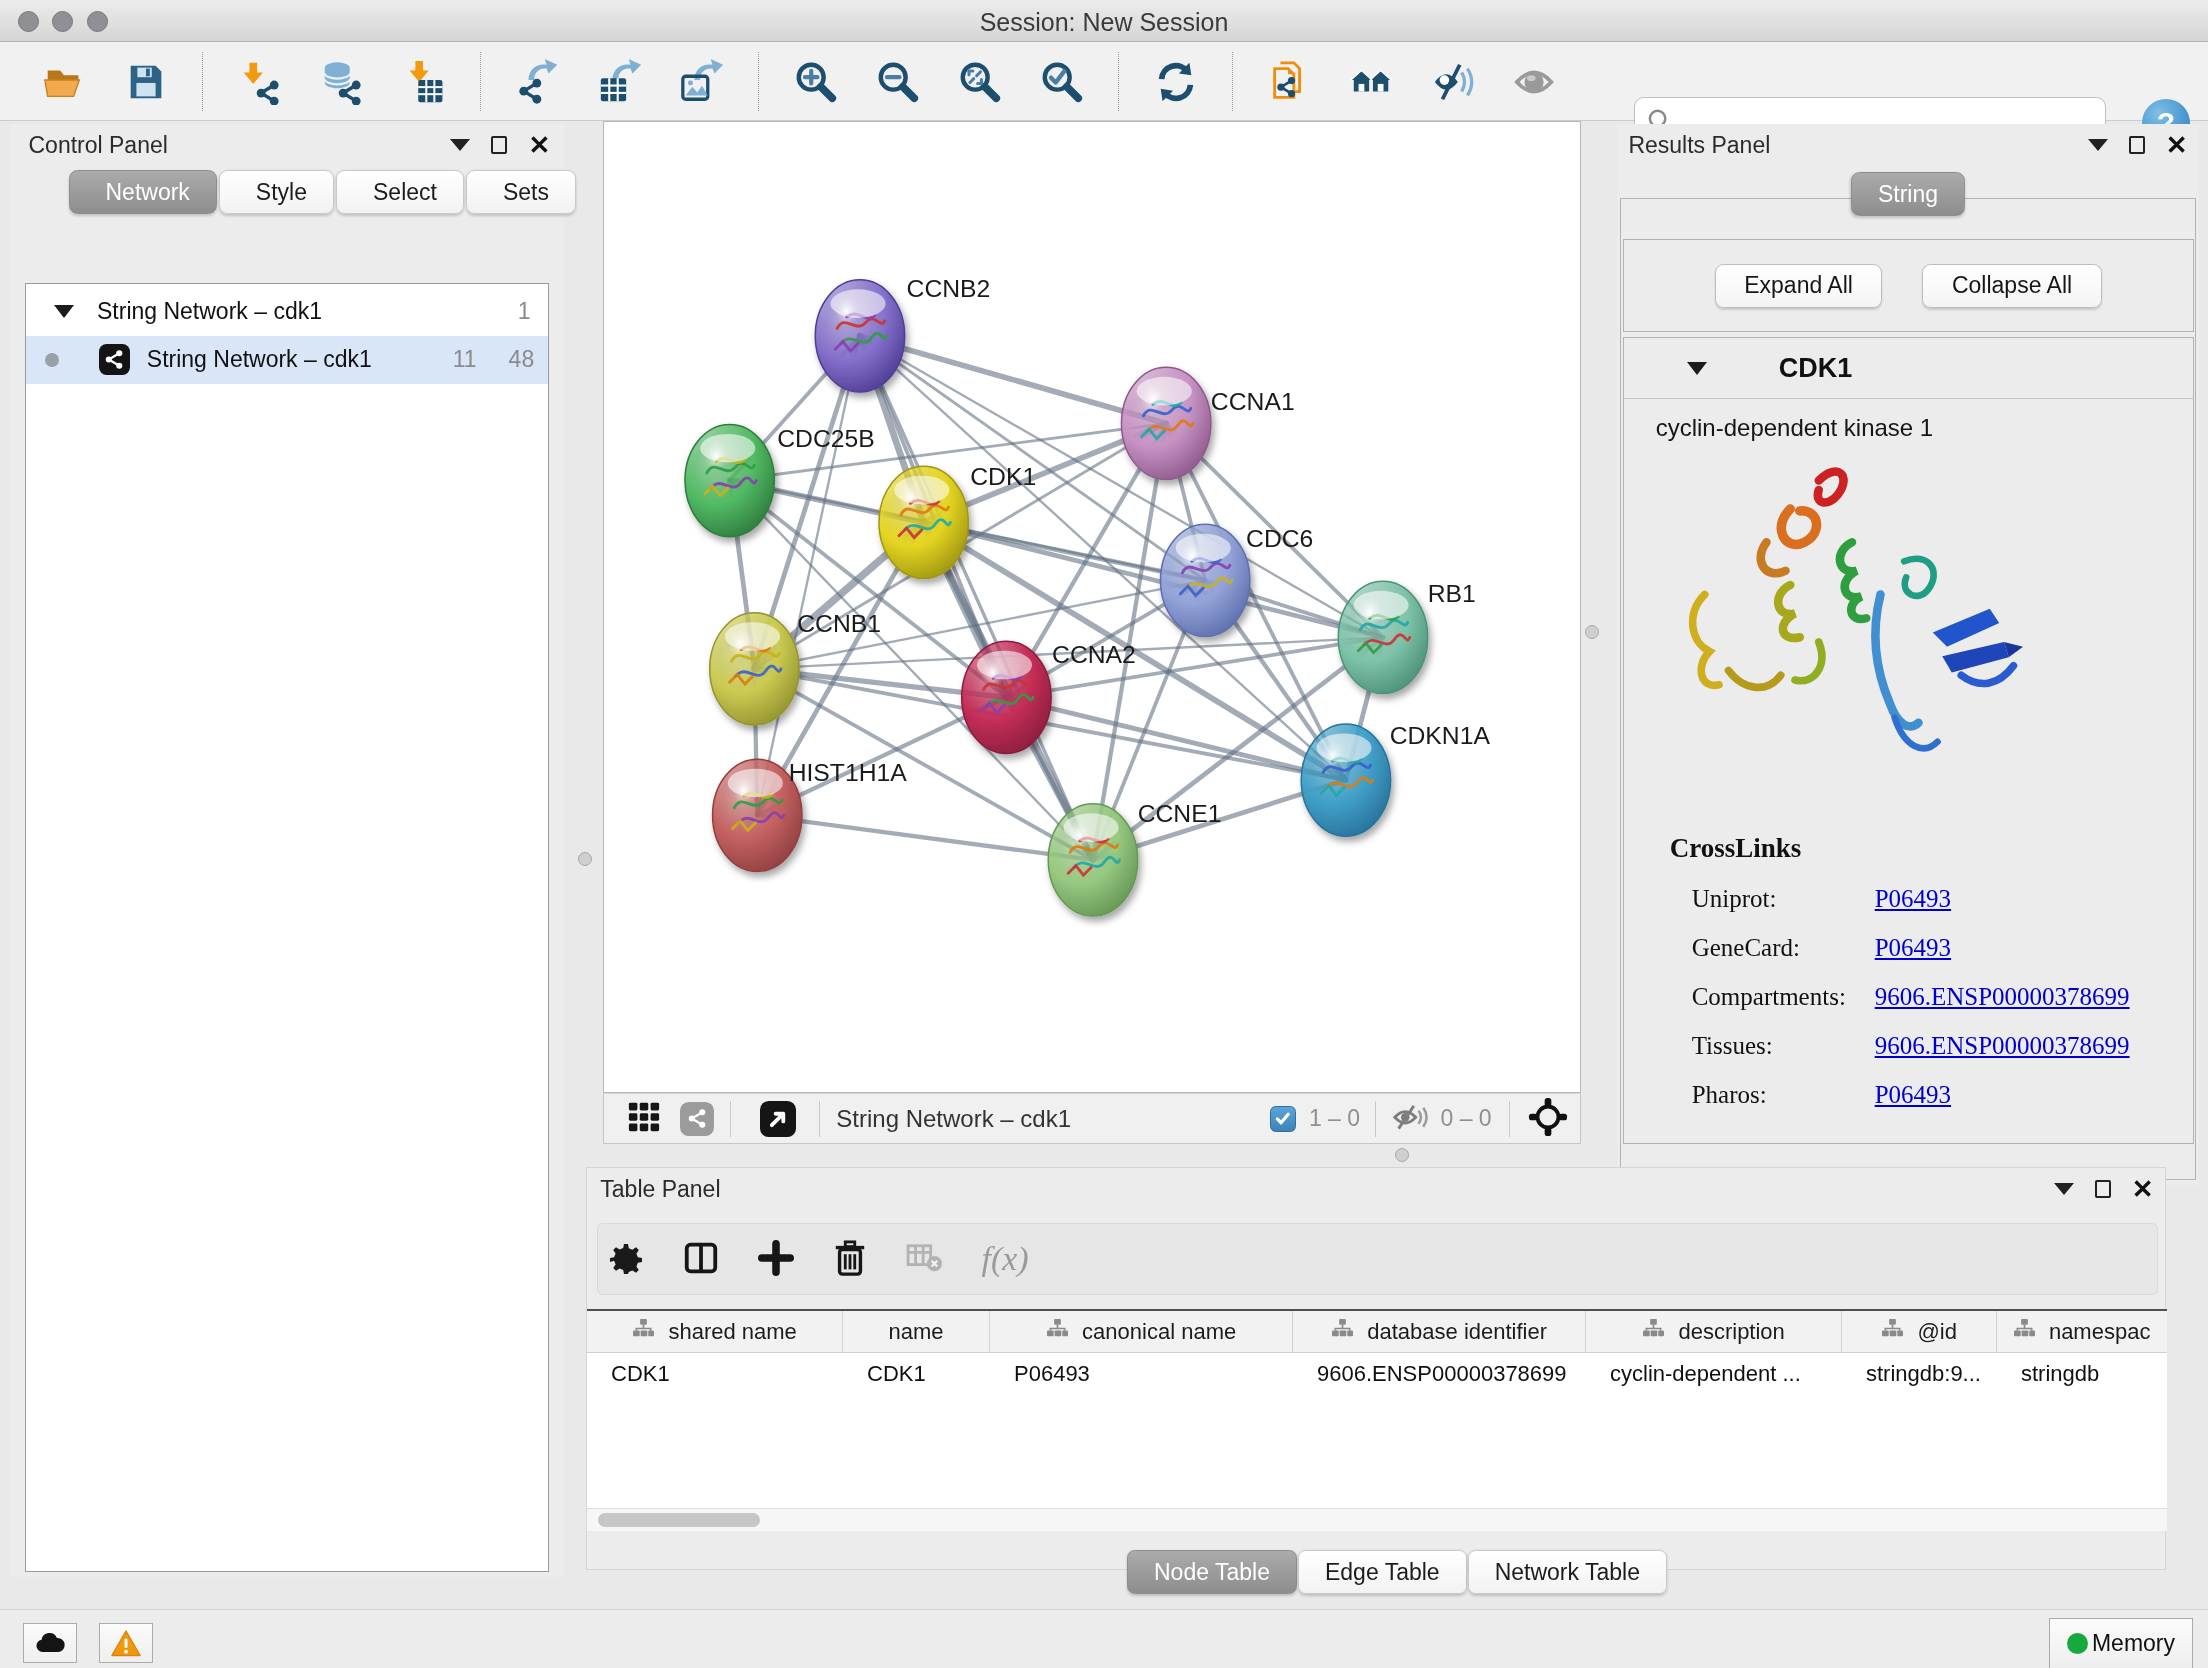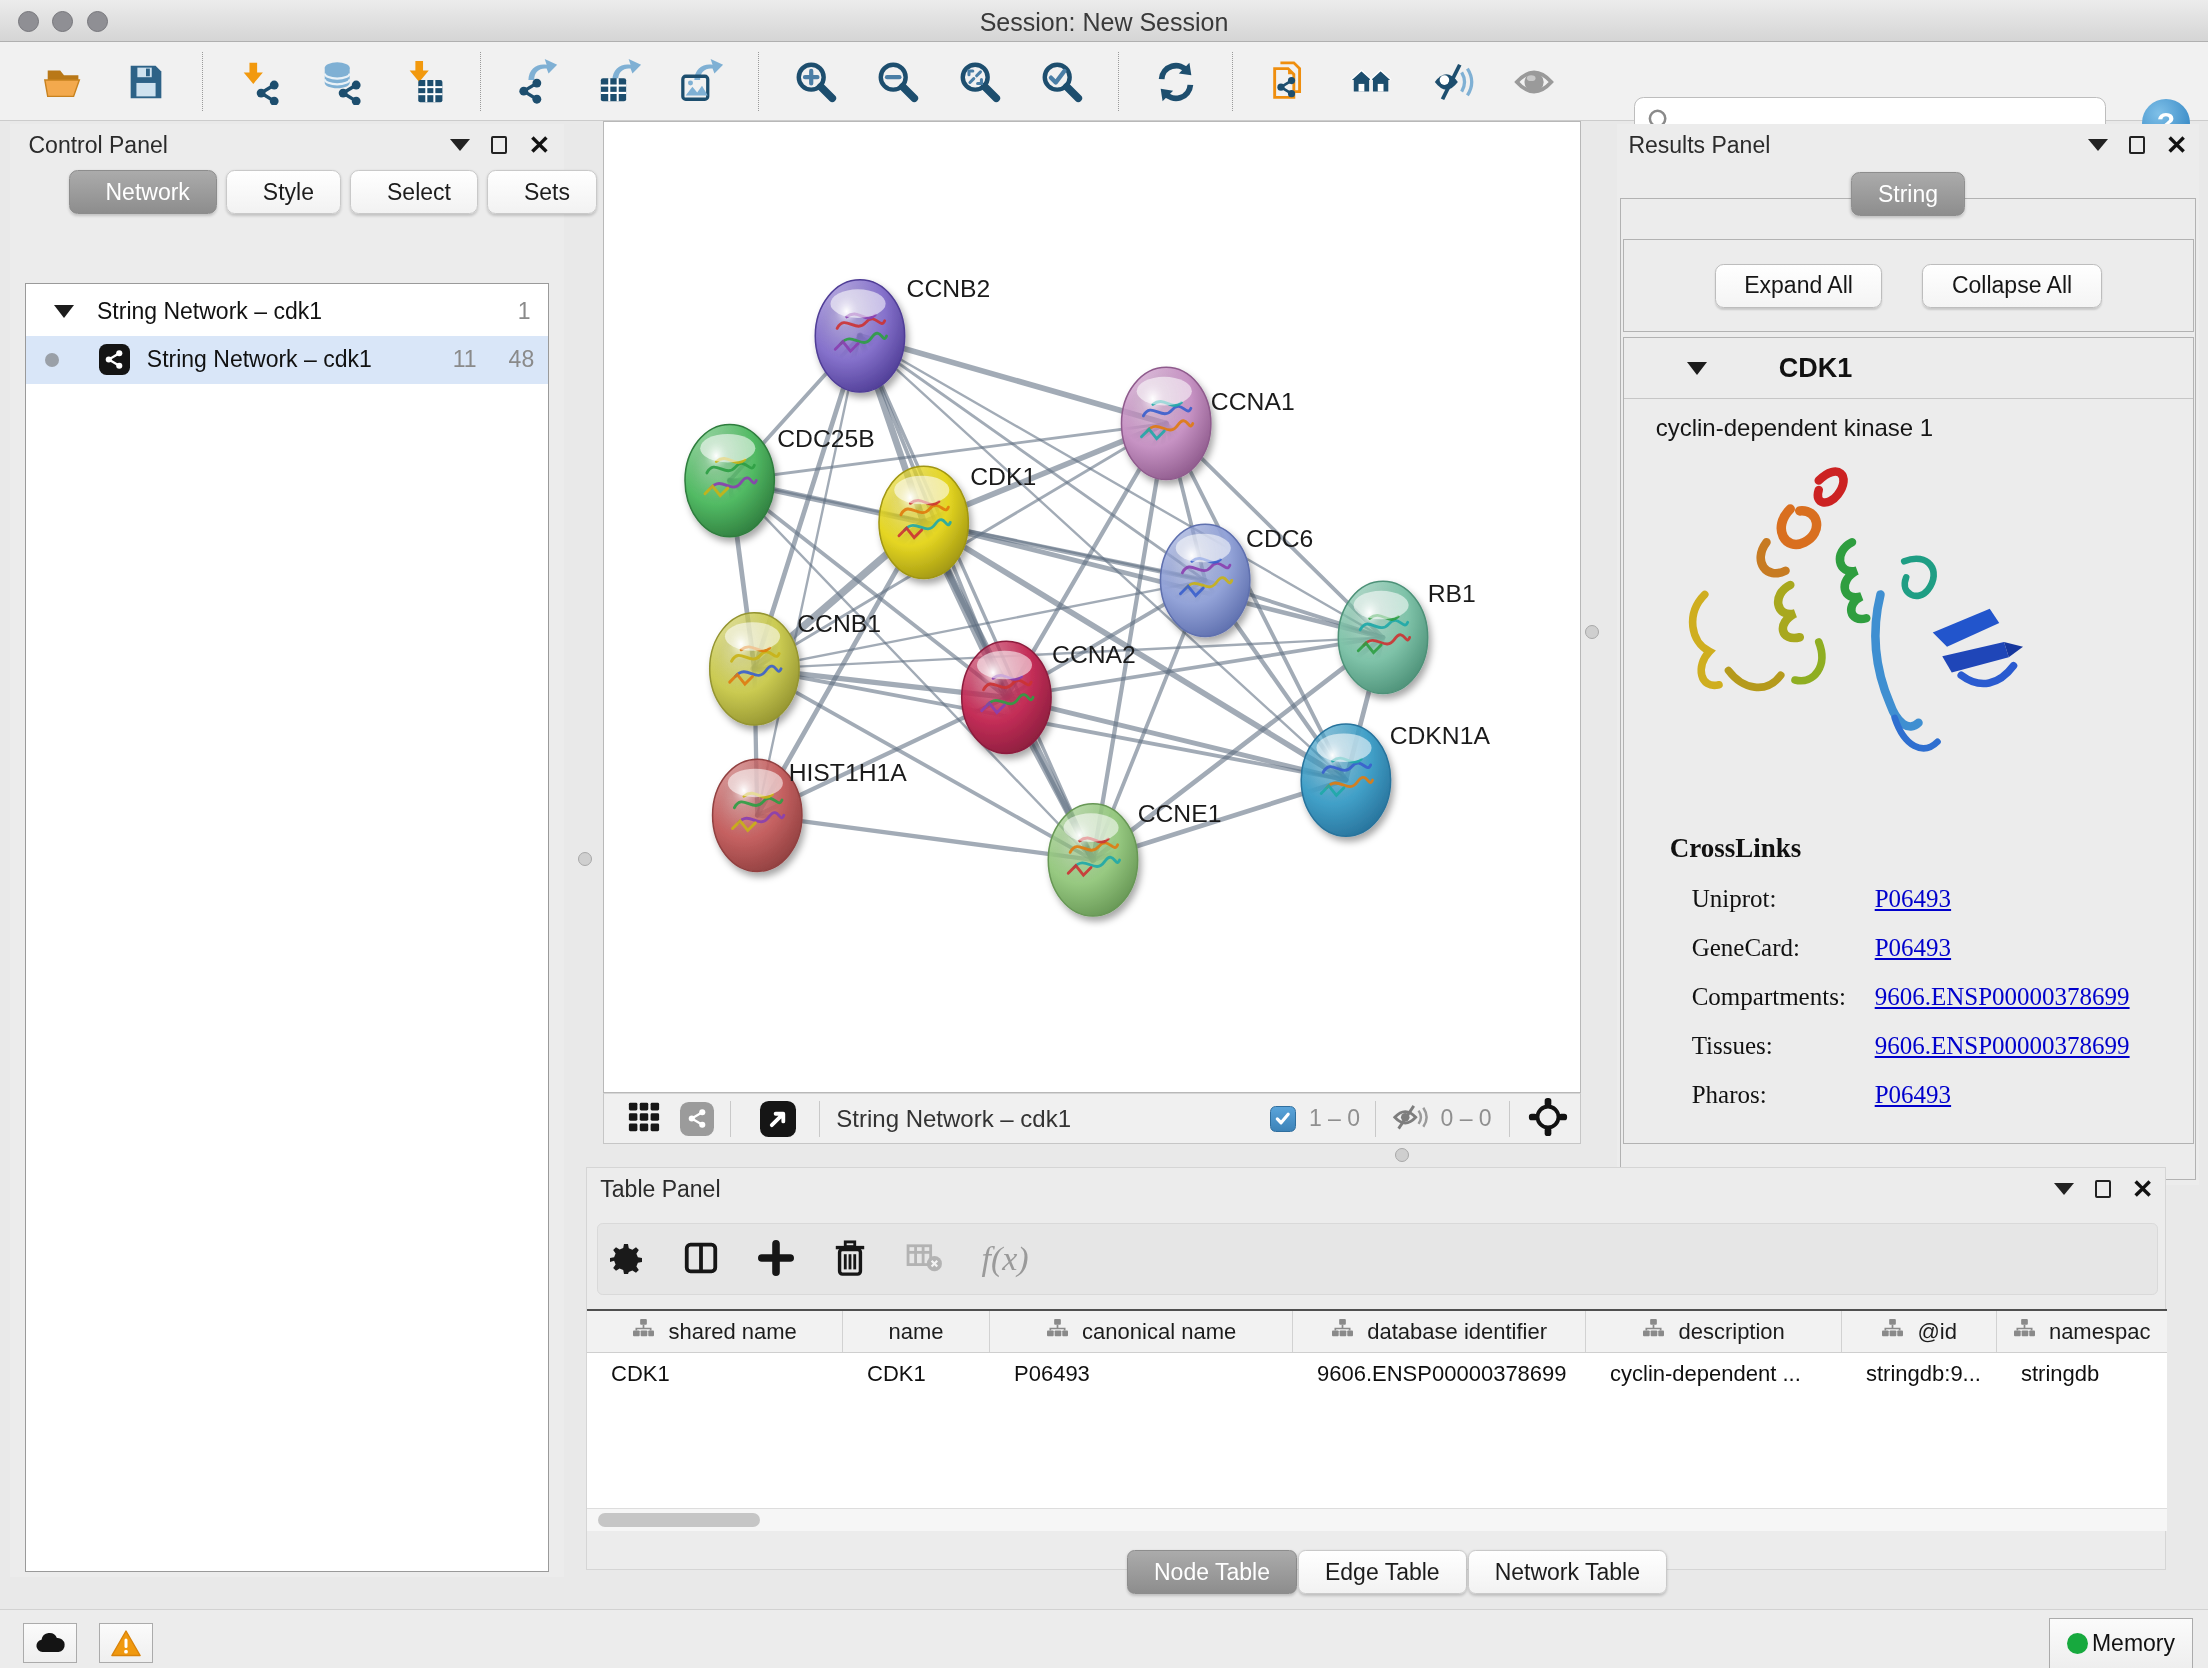--- a/index.html
+++ b/index.html
@@ -37,21 +37,21 @@
   .ctl-close { font-size:26px; font-weight:bold; color:#111; line-height:1; }
 
   .tabbtn { display:inline-flex; align-items:center; justify-content:center; height:44px; padding:0 26px;
     background:linear-gradient(#ffffff,#f2f2f2); border:1px solid #c9c9c9; border-radius:8.6px;
     font-size:23px; color:#1c1c1c; box-shadow:0 1.9px 2.9px rgba(0,0,0,.18); }
   .tabbtn.active { background:linear-gradient(#ababab,#8d8d8d); color:#fff; border-color:#8d8d8d; }
 
   
   .control-panel { position:absolute; left:9.5px; top:124px; width:554px; height:1453px; background:#ececec; }
   .cp-tabs { position:absolute; left:59px; top:46px; display:flex; }
-  .cp-tabs .tabbtn { border-radius:8.6px 8.6px 8.6px 8.6px; margin-right:9px;padding-left:36px; }
+  .cp-tabs .tabbtn { border-radius:8.6px 8.6px 8.6px 8.6px; margin-right:2px;padding-left:36px; }
   .cp-header { position:absolute; left:17px; top:112px; width:522px; height:42px; display:flex; align-items:center; }
   .cp-header .summary { flex:1; text-align:center; font-size:23px; color:#1c1c1c; }
   .cp-list { position:absolute; left:15px; top:159px; width:524px; height:1289px; background:#ffffff; border:1.9px solid #9a9a9a; }
   .tree-row { display:flex; align-items:center; height:48px; font-size:23px; color:#111; }
   .tree-row .num { color:#8a8a8a; }
   .tree-row.selected { background:#d9e6f8; }
   .tri-down { width:0; height:0; border-left:10.5px solid transparent; border-right:10.5px solid transparent; border-top:13.3px solid #1c1c1c; }
   .share-badge { width:31px; height:31px; border-radius:7.6px; background:#141414; display:flex; align-items:center; justify-content:center; }
   .dot-gray { width:14.3px; height:14.3px; border-radius:50%; background:#9aa0a8; }
 

